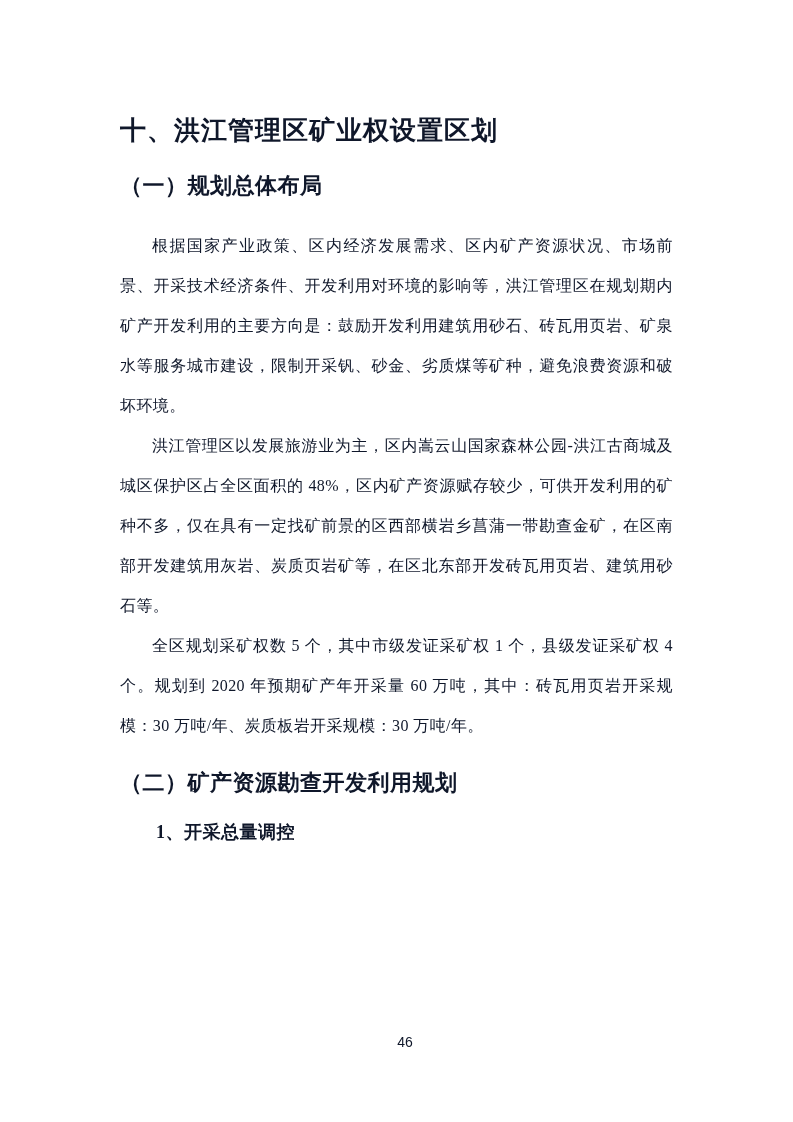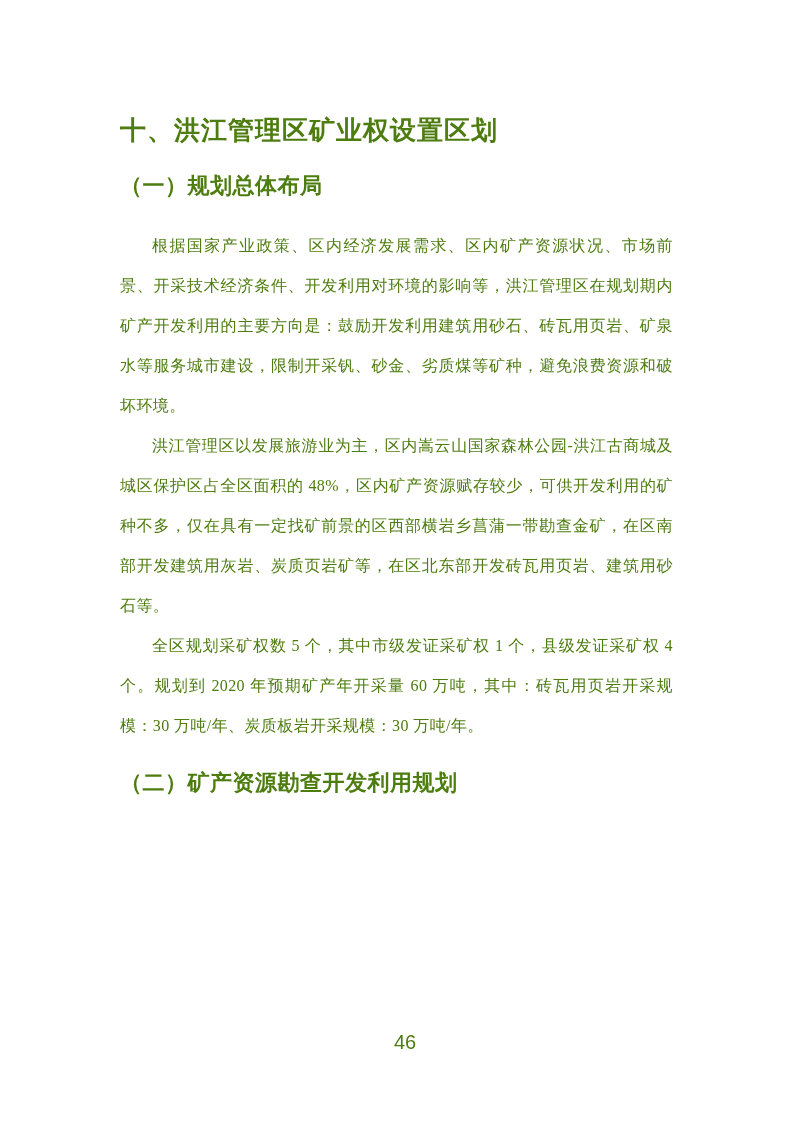--- a/index.html
+++ b/index.html
@@ -5,21 +5,21 @@
   html, body {
     margin: 0;
     padding: 0;
     background: #ffffff;
   }
   .page {
     position: relative;
     width: 793px;
     height: 1122px;
     background: #ffffff;
-    color: #4d7c0f;
+    color: #0f172a;
     font-family: "Liberation Serif", "DejaVu Serif", serif;
     overflow: hidden;
     box-sizing: border-box;
     padding: 113px 120px 0 120px;
   }
   .doc-title {
     margin: 0;
     font-size: 26px;
     font-weight: bold;
     line-height: 36px;
@@ -58,21 +58,21 @@
   }
   .para.after-sub {
     margin-top: 4px;
   }
   .page-number {
     position: absolute;
     left: 0;
     right: 0;
     top: 1032px;
     text-align: center;
-    font-size: 20px;
+    font-size: 14px;
     line-height: 20px;
     font-family: "Liberation Sans", "DejaVu Sans", sans-serif;
     padding-left: 17px;
   }
 </style>
 </head>
 <body>
 
 <div class="page">
 
@@ -81,17 +81,18 @@
   <h2 class="section-heading">（一）规划总体布局</h2>
 
   <p class="para first">根据国家产业政策、区内经济发展需求、区内矿产资源状况、市场前景、开采技术经济条件、开发利用对环境的影响等，洪江管理区在规划期内矿产开发利用的主要方向是：鼓励开发利用建筑用砂石、砖瓦用页岩、矿泉水等服务城市建设，限制开采钒、砂金、劣质煤等矿种，避免浪费资源和破坏环境。</p>
 
   <p class="para">洪江管理区以发展旅游业为主，区内嵩云山国家森林公园-洪江古商城及城区保护区占全区面积的 48%，区内矿产资源赋存较少，可供开发利用的矿种不多，仅在具有一定找矿前景的区西部横岩乡菖蒲一带勘查金矿，在区南部开发建筑用灰岩、炭质页岩矿等，在区北东部开发砖瓦用页岩、建筑用砂石等。</p>
 
   <p class="para">全区规划采矿权数 5 个，其中市级发证采矿权 1 个，县级发证采矿权 4 个。规划到 2020 年预期矿产年开采量 60 万吨，其中：砖瓦用页岩开采规模：30 万吨/年、炭质板岩开采规模：30 万吨/年。</p>
 
   <h2 class="section-heading second">（二）矿产资源勘查开发利用规划</h2>
 
+  <h3 class="subsection-heading">1、开采总量调控</h3>
 
 
   <div class="page-number">46</div>
 
 </div>
 
 </body></html>

